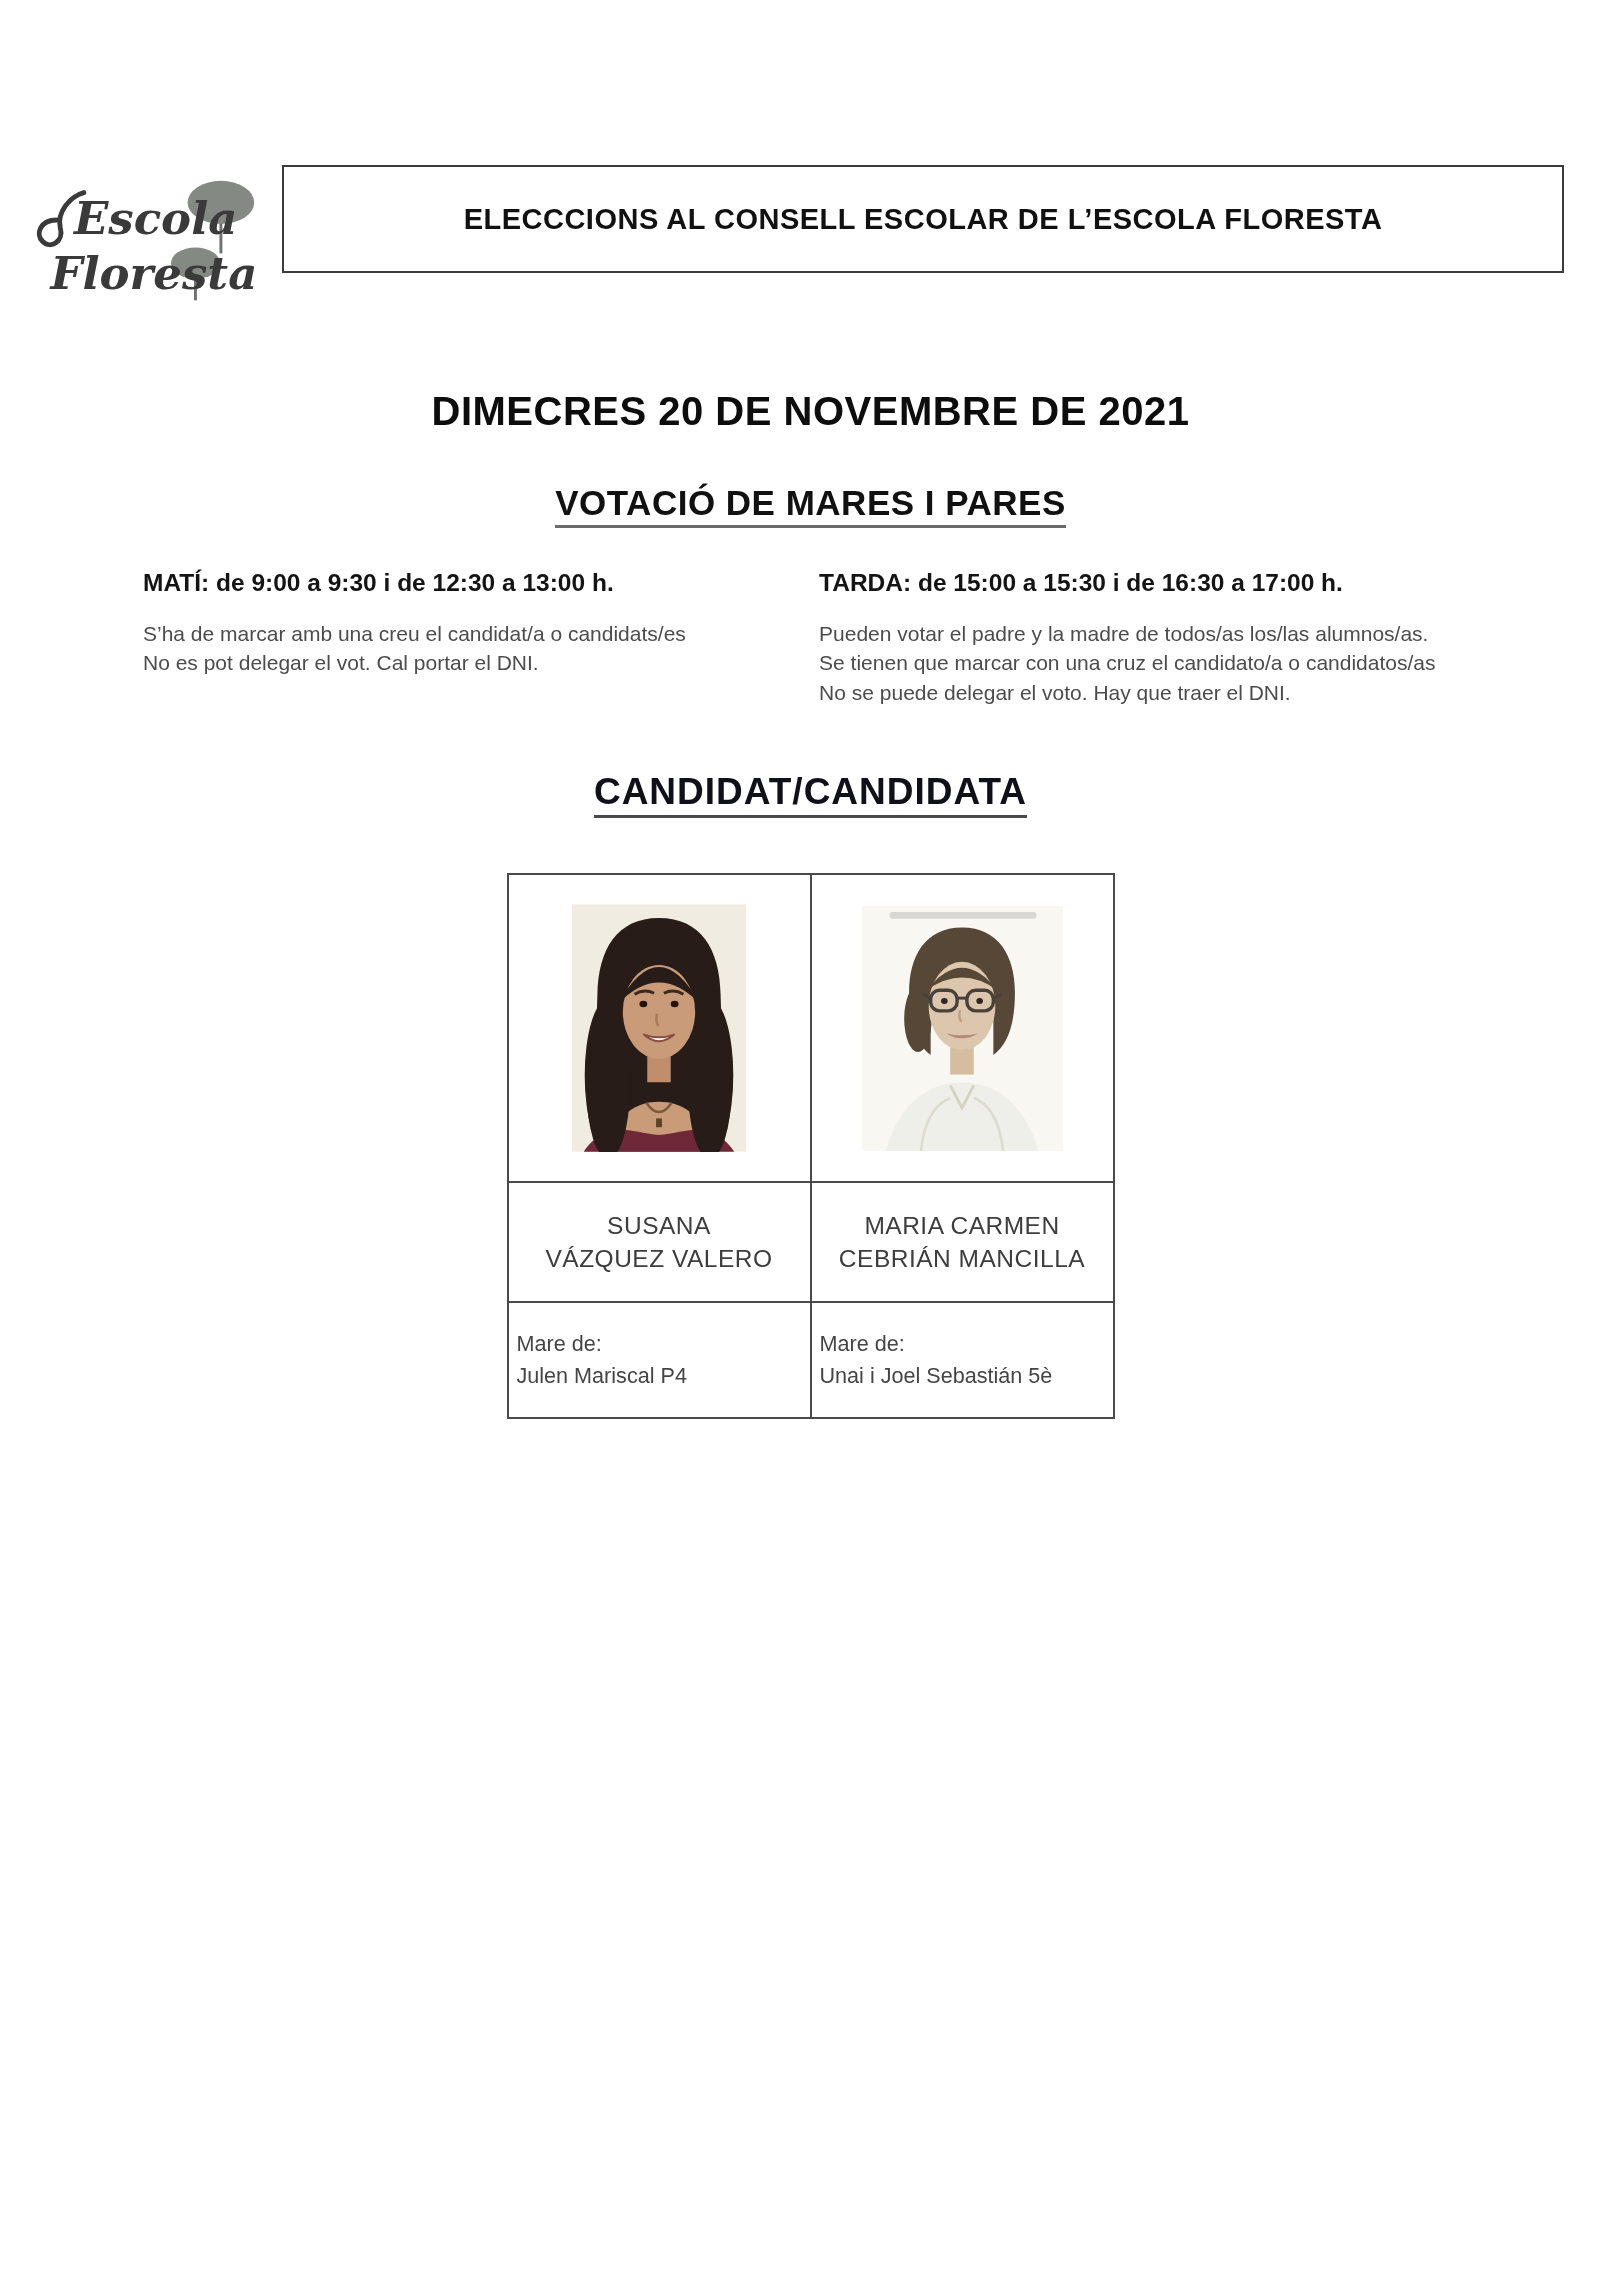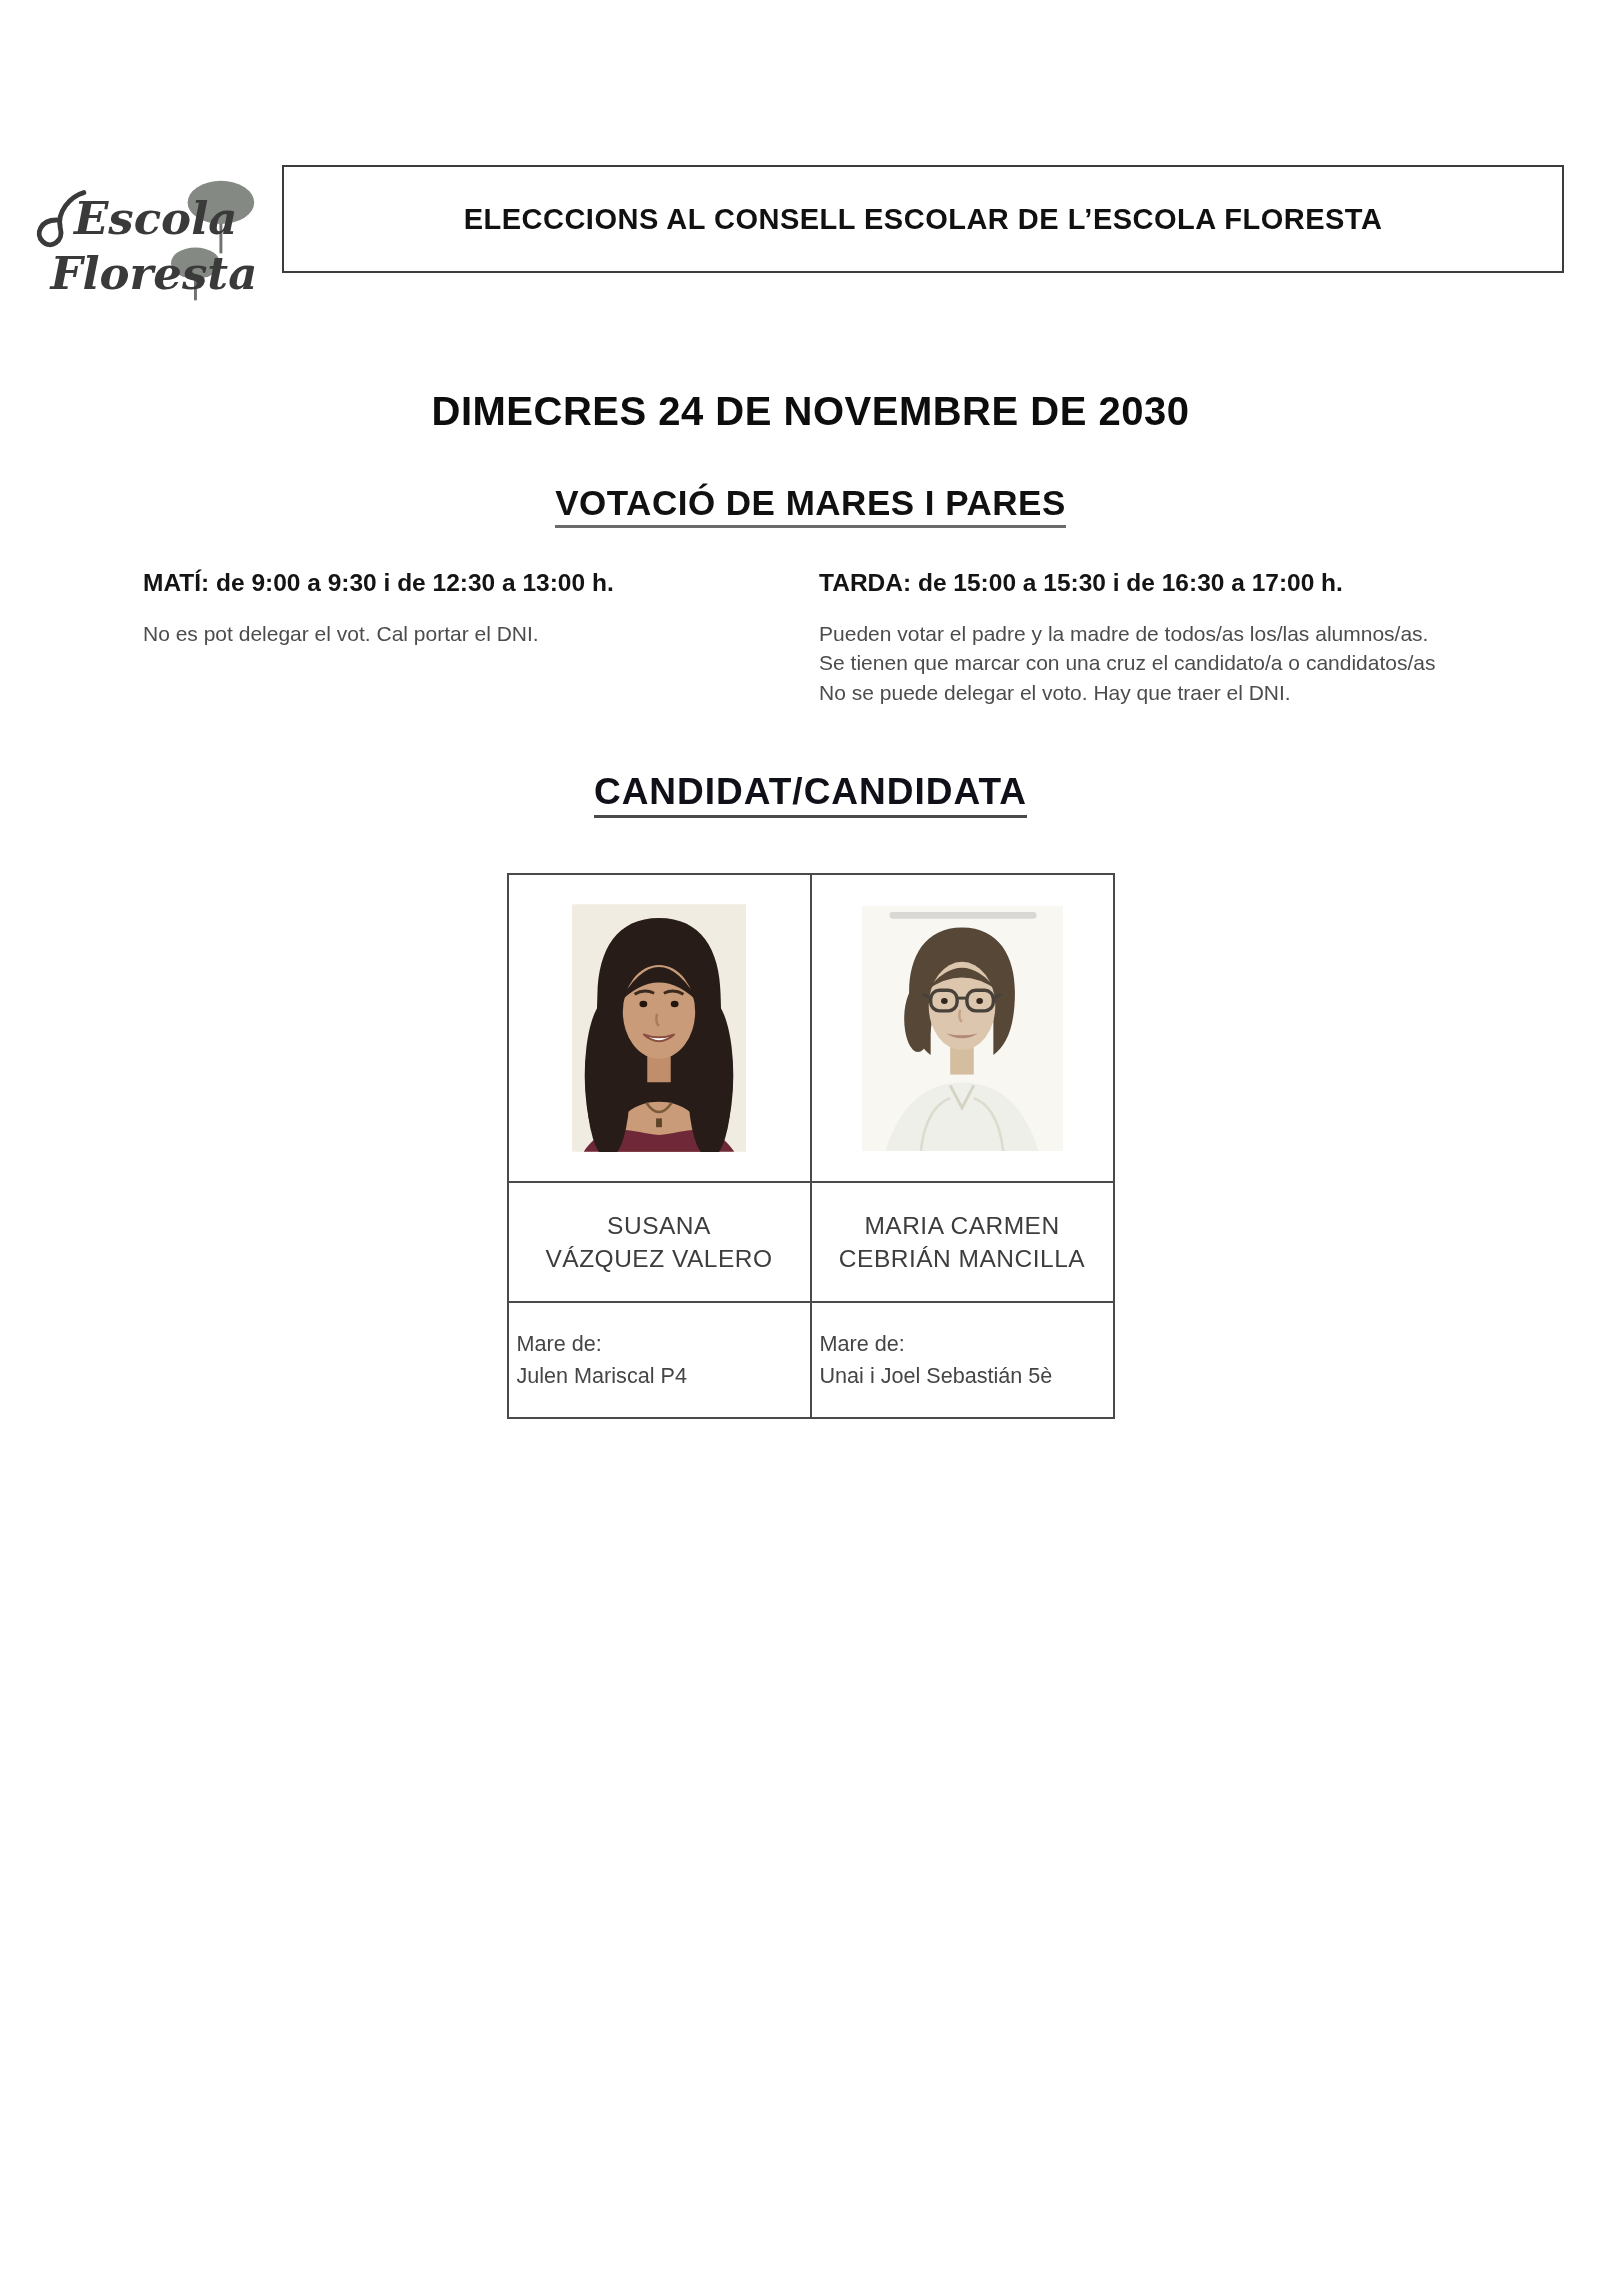--- a/index.html
+++ b/index.html
@@ -138,30 +138,31 @@
       <text x="48" y="72" font-family="'DejaVu Serif', serif" font-style="italic" font-weight="bold" font-size="46" fill="#3a3a3a">Escola</text>
       <text x="24" y="128" font-family="'DejaVu Serif', serif" font-style="italic" font-weight="bold" font-size="46" fill="#3a3a3a">Floresta</text>
     </svg>
   </div>
 
   <div class="header-box">
     <div class="header-title">ELECCCIONS AL CONSELL ESCOLAR DE L’ESCOLA FLORESTA</div>
   </div>
 </div>
 
-<div class="date-title">DIMECRES 24 DE NOVEMBRE DE 2030</div>
+<div class="date-title">DIMECRES 20 DE NOVEMBRE DE 2021</div>
 
 <div class="section-title-wrap">
   <span class="section-title">VOTACIÓ DE MARES I PARES</span>
 </div>
 
 <div class="columns">
   <div class="col">
     <div class="col-heading">MATÍ: de 9:00 a 9:30  i  de 12:30 a 13:00 h.</div>
     <div class="col-text">
+      <div>S’ha de marcar amb una creu el candidat/a o candidats/es</div>
       <div>No es pot delegar el vot. Cal portar el DNI.</div>
     </div>
   </div>
   <div class="col">
     <div class="col-heading">TARDA: de 15:00 a 15:30  i  de 16:30 a 17:00 h.</div>
     <div class="col-text">
       <div>Pueden votar el padre y la madre de todos/as los/las alumnos/as.</div>
       <div>Se tienen que marcar con una cruz el candidato/a o candidatos/as</div>
       <div>No se puede delegar el voto. Hay que traer el DNI.</div>
     </div>

